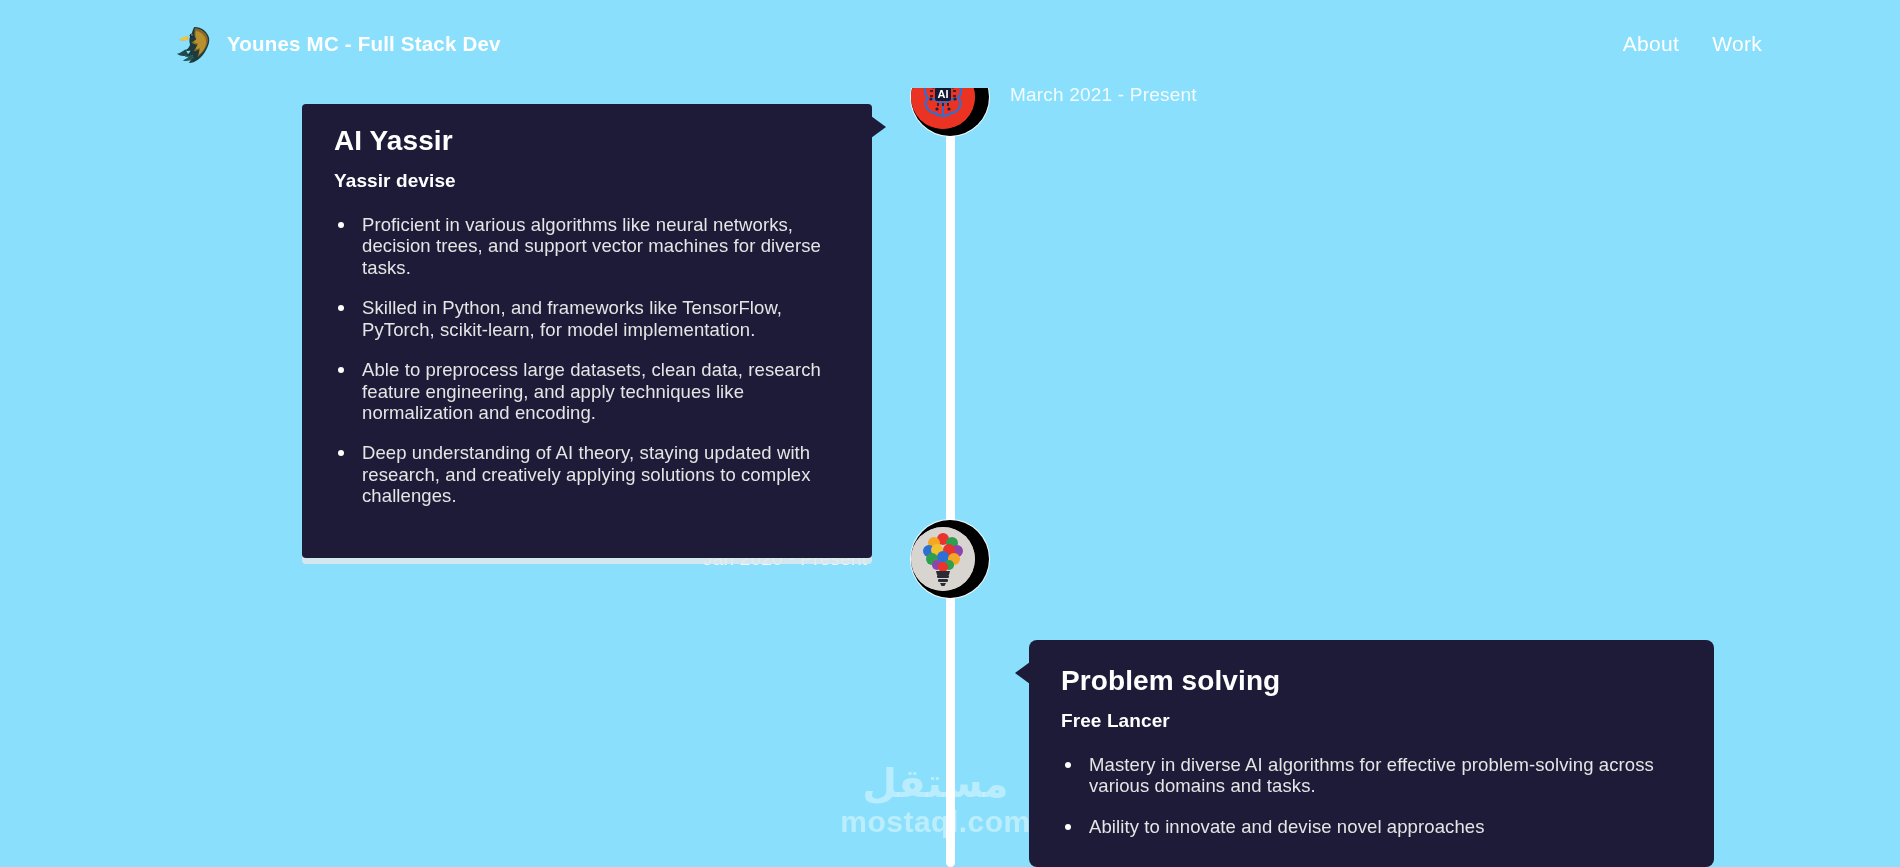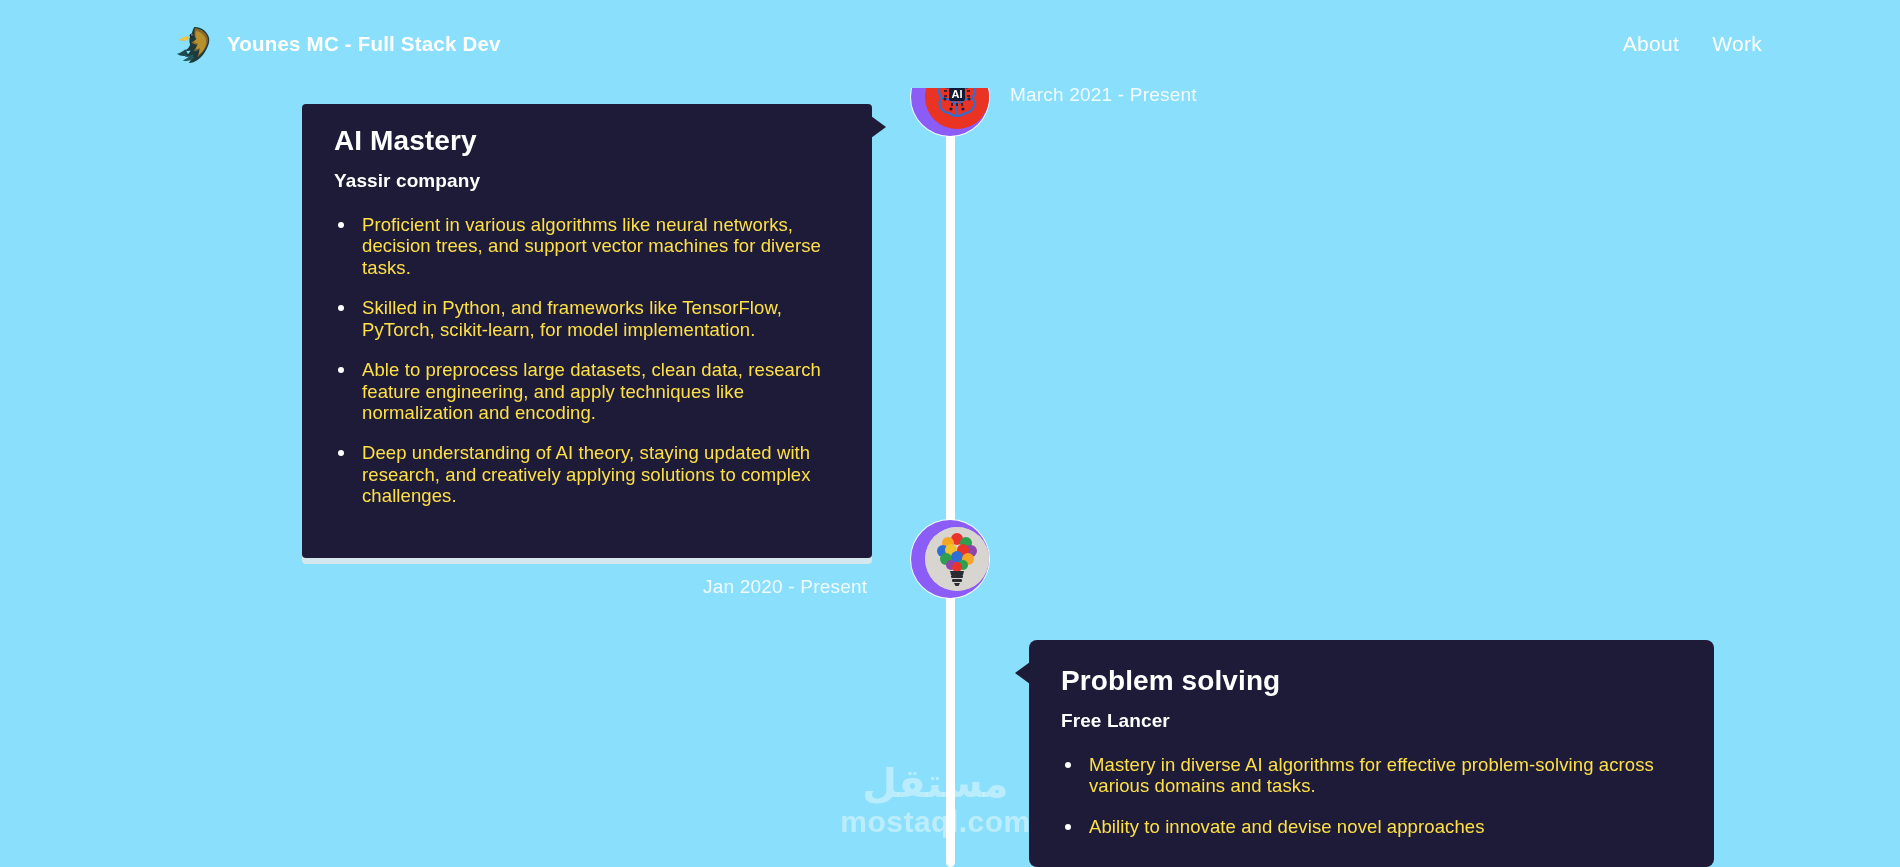--- a/index.html
+++ b/index.html
@@ -86,24 +86,24 @@
     background: #ffffff;
     border-radius: 5px;
   }
 
   
   .tl-marker {
     position: absolute;
     width: 78px;
     height: 78px;
     border-radius: 50%;
-    background: #8b5cf6;
-    display: flex;
-    align-items: center;
-    justify-content: flex-end;
+    background: #000000;
+    display: flex;
+    align-items: center;
+    justify-content: flex-start;
     z-index: 30;
     box-shadow: 0 0 0 1px rgba(255,255,255,0.9);
   }
 
   .tl-marker .marker-inner {
     width: 64px;
     height: 64px;
     border-radius: 50%;
     display: flex;
     align-items: center;
@@ -121,21 +121,21 @@
   .tl-date {
     position: absolute;
     color: #f2fbff;
     font-size: 19px;
     font-weight: normal;
     letter-spacing: 0.2px;
     white-space: nowrap;
     z-index: 20;
   }
   .tl-date.right-side { left: 1010px; top: 84px; }
-  .tl-date.left-side  { left: 703px;  top: 548px; margin-top: 28px; }
+  .tl-date.left-side  { left: 703px;  top: 548px; }
 
   
   .tl-card {
     position: absolute;
     background: #1e1b38;
     color: #ffffff;
     z-index: 25;
     box-shadow: 0 6px 0 0 rgba(225,232,235,0.85);
   }
 
@@ -197,21 +197,21 @@
     list-style: none;
   }
 
   .card-list li {
     position: relative;
     padding-left: 28px;
     font-size: 18.5px;
     line-height: 1.16;
     margin-bottom: 19px;
     letter-spacing: 0.1px;
-    color: #fde047;
+    color: #e5e5e5;
   }
 
   .card-list li:last-child { margin-bottom: 0; }
 
   .card-list li::before {
     content: "";
     position: absolute;
     left: 4px;
     top: 8px;
     width: 6px;
@@ -301,22 +301,22 @@
         <text x="32" y="33" font-family="Liberation Sans, sans-serif" font-size="11" font-weight="bold" fill="#ffffff" text-anchor="middle">AI</text>
         <path d="M27 20v-3M32 20v-3M37 20v-3M27 38v3M32 38v3M37 38v3M22 26h-3M22 31h-3M45 26h-3M45 31h-3" stroke="#111a33" stroke-width="1.6"></path>
       </svg>
     </div>
   </div>
 
   <div class="tl-date right-side">March 2021 - Present</div>
 
   <article class="tl-card card-ai">
     <div class="notch-right"></div>
-    <h2 class="card-title">AI Mastery</h2>
-    <h3 class="card-subtitle">Yassir company</h3>
+    <h2 class="card-title">AI Yassir</h2>
+    <h3 class="card-subtitle">Yassir devise</h3>
     <ul class="card-list">
       <li>Proficient in various algorithms like neural networks, decision trees, and support vector machines for diverse tasks.</li>
       <li>Skilled in Python, and frameworks like TensorFlow, PyTorch, scikit-learn, for model implementation.</li>
       <li>Able to preprocess large datasets, clean data, research feature engineering, and apply techniques like normalization and encoding.</li>
       <li>Deep understanding of AI theory, staying updated with research, and creatively applying solutions to complex challenges.</li>
     </ul>
   </article>
 
   <div class="tl-marker marker-bulb">
     <div class="marker-inner">

